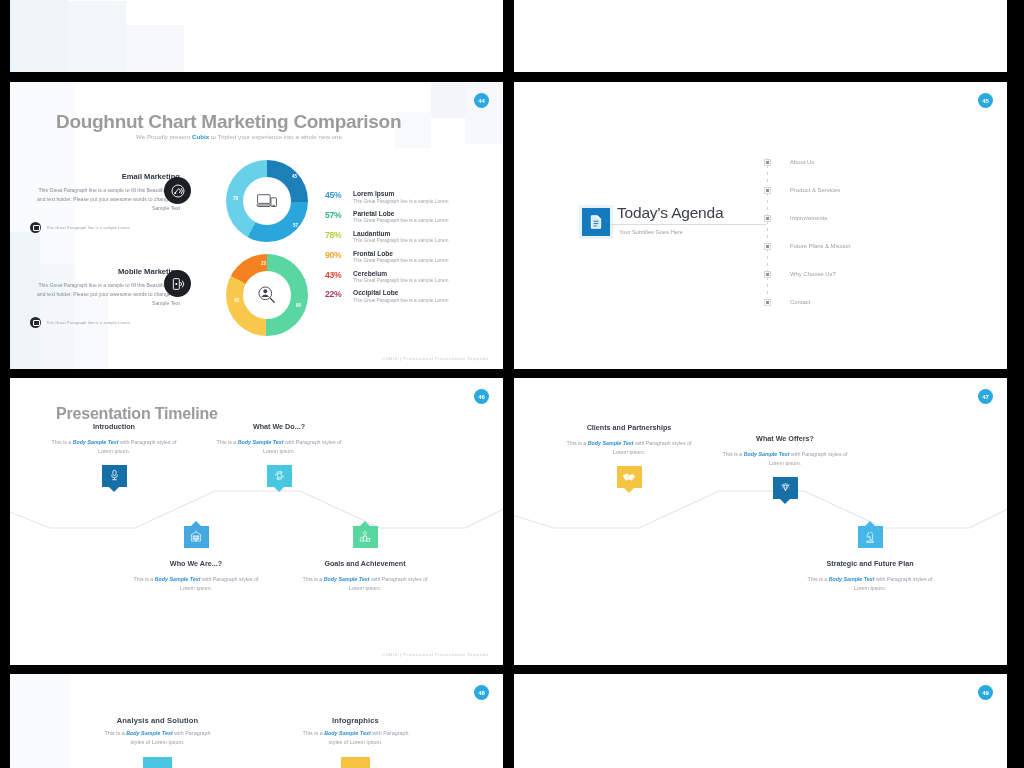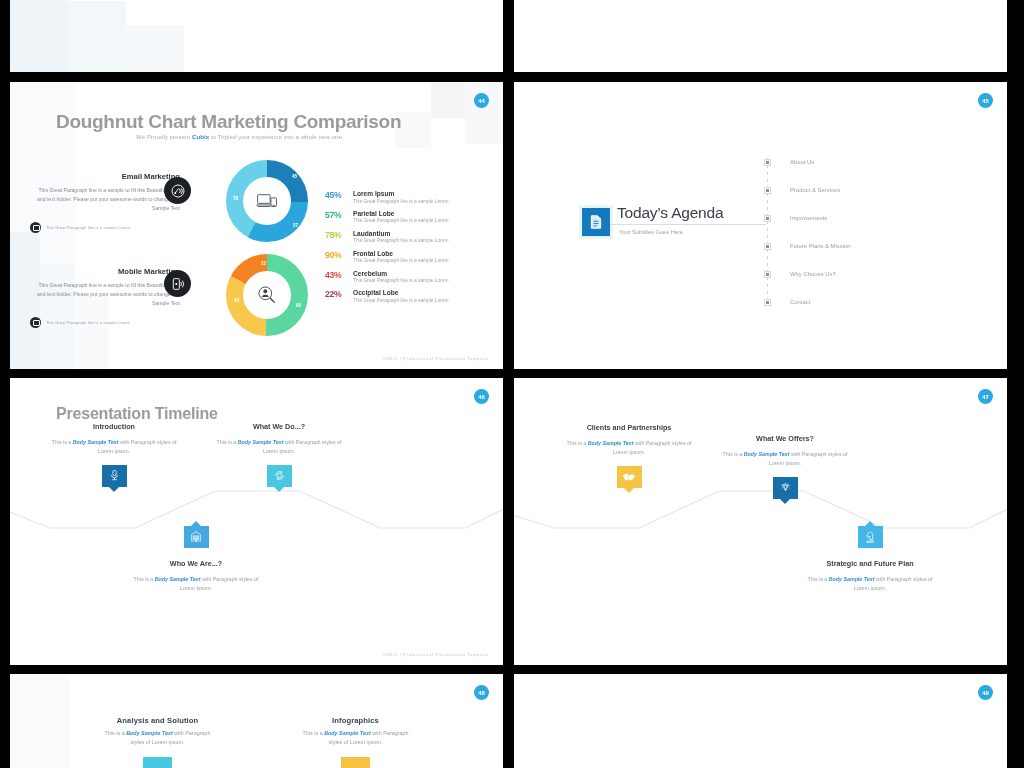--- a/index.html
+++ b/index.html
@@ -422,20 +422,33 @@
         <svg width="13" height="13" viewBox="0 0 20 20" fill="none" stroke="#fff" stroke-width="1.2">
           <circle cx="10" cy="10" r="3.4"></circle>
           <path d="M4 10a6 6 0 0 1 9.5-4.8"></path>
             <path d="M16 10a6 6 0 0 1-9.5 4.8"></path>
           <path d="M12 3.2l2 2-2.4 1.4"></path>
             <path d="M8 16.8l-2-2 2.4-1.4"></path>
         </svg>
       </div>
     </div>
 
+    <div class="tl-node" style="left:289px;top:148px;">
+      <div class="tl-marker" style="background:#5ad6a0;color:#5ad6a0;transform:rotate(180deg);margin-bottom:11px;">
+        <svg width="14" height="13" viewBox="0 0 20 20" fill="none" stroke="#fff" stroke-width="1" style="transform:rotate(180deg);">
+          <circle cx="10" cy="5" r="2.4"></circle>
+            <path d="M10 7.4V9"></path>
+          <rect x="7.3" y="9.5" width="5.4" height="7.5"></rect>
+            <rect x="2.6" y="12" width="4.7" height="5"></rect>
+            <rect x="12.7" y="13" width="4.7" height="4"></rect>
+        </svg>
+      </div>
+      <h4>Goals and Achievement</h4>
+      <p><span>This is a </span><b>Body Sample Text</b><span> with Paragraph styles of Lorem ipsum.</span></p>
+    </div>
 
     <div class="footer">CUBIX | Professional  Presentation  Template</div>
   </div>
 
   <div class="slide s-low-right">
     <div class="badge">47</div>
 
     <svg class="tl-zig" viewBox="0 0 493 287">
       <polyline points="-5,136 40,150 125,150 205,113 290,113 370,150 455,150 500,128" fill="none" stroke="#e2e5e8" stroke-width="1.1"></polyline>
     </svg>

